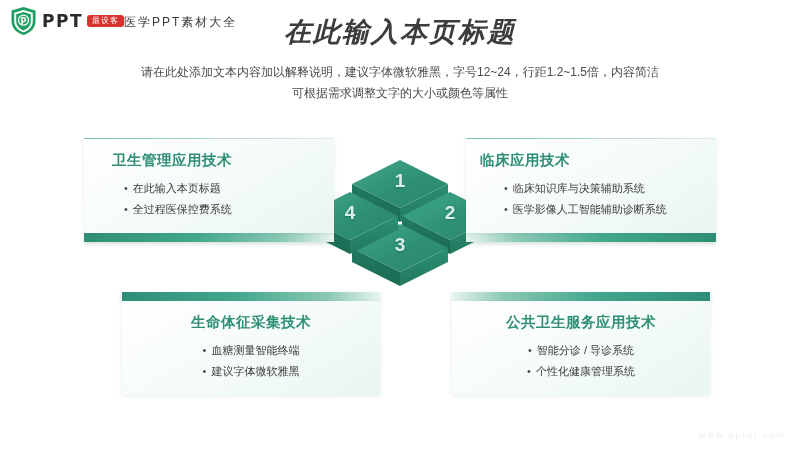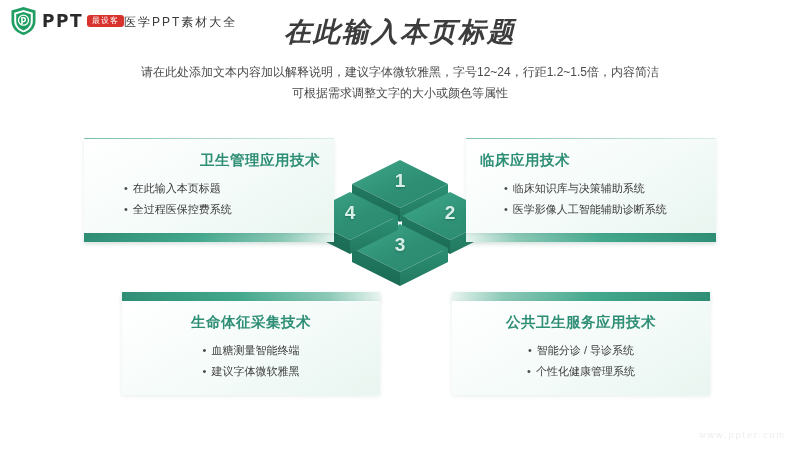--- a/index.html
+++ b/index.html
@@ -54,21 +54,21 @@
     margin:2px 0 8px 0;
   }
   .bullets{list-style:none;margin:0;padding:0;}
   .bullets li{
     font-size:11px;color:#3b3b3b;line-height:1.95;white-space:nowrap;
     display:flex;align-items:baseline;gap:5px;
   }
   .bullets li .dot{color:#4a4a4a;font-size:11px;line-height:1;}
 
   
-  .al-left  .panel-heading{text-align:right;padding-left:14px;}
+  .al-left  .panel-heading{text-align:left;padding-left:14px;}
   .al-left  .bullets{padding-left:26px;}
   .al-right .panel-heading{text-align:left;padding-right:14px;}
   .al-right .bullets{padding-right:8px;display:flex;flex-direction:column;align-items:flex-start;padding-left:24px;}
   .al-ctr   .panel-heading{text-align:center;font-family:Liberation Serif, serif;}
   .al-ctr   .bullets{display:flex;flex-direction:column;align-items:center;}
 
   
   #panel-tl{left:84px;top:138px;width:250px;}
   #panel-tr{left:466px;top:138px;width:250px;}
   #panel-bl{left:122px;top:292px;width:258px;}

